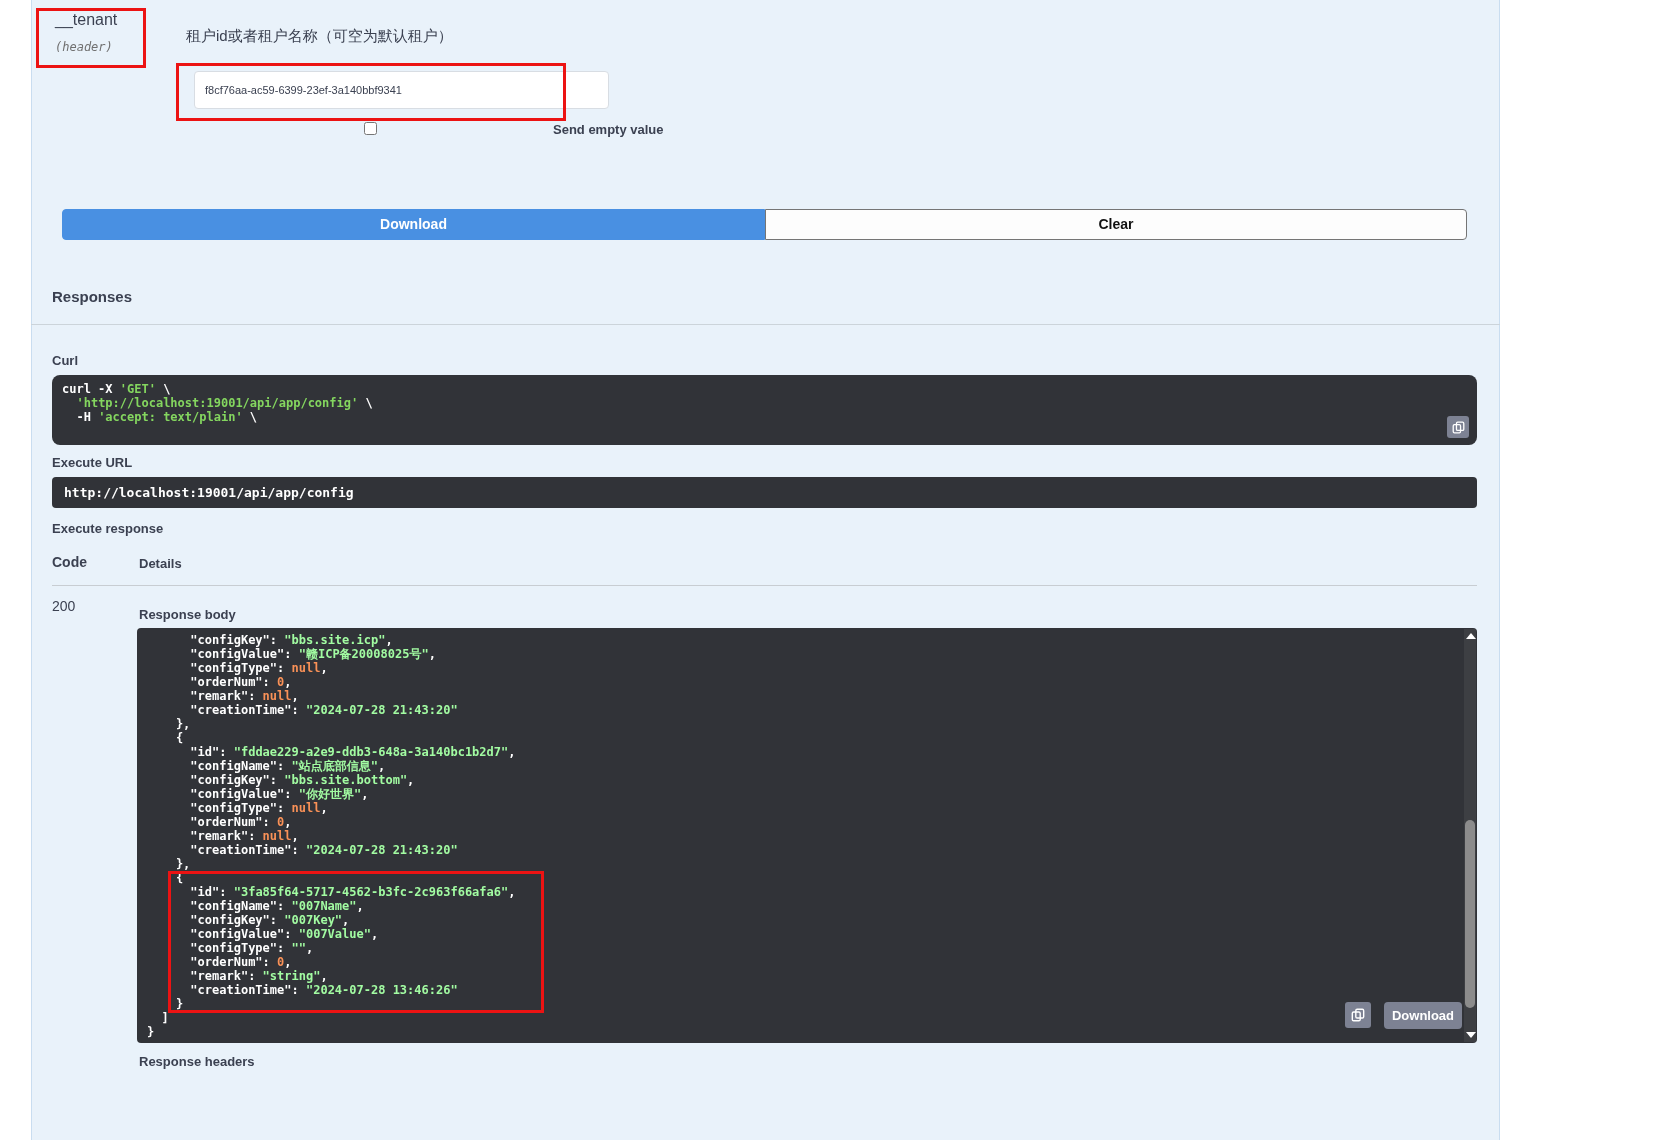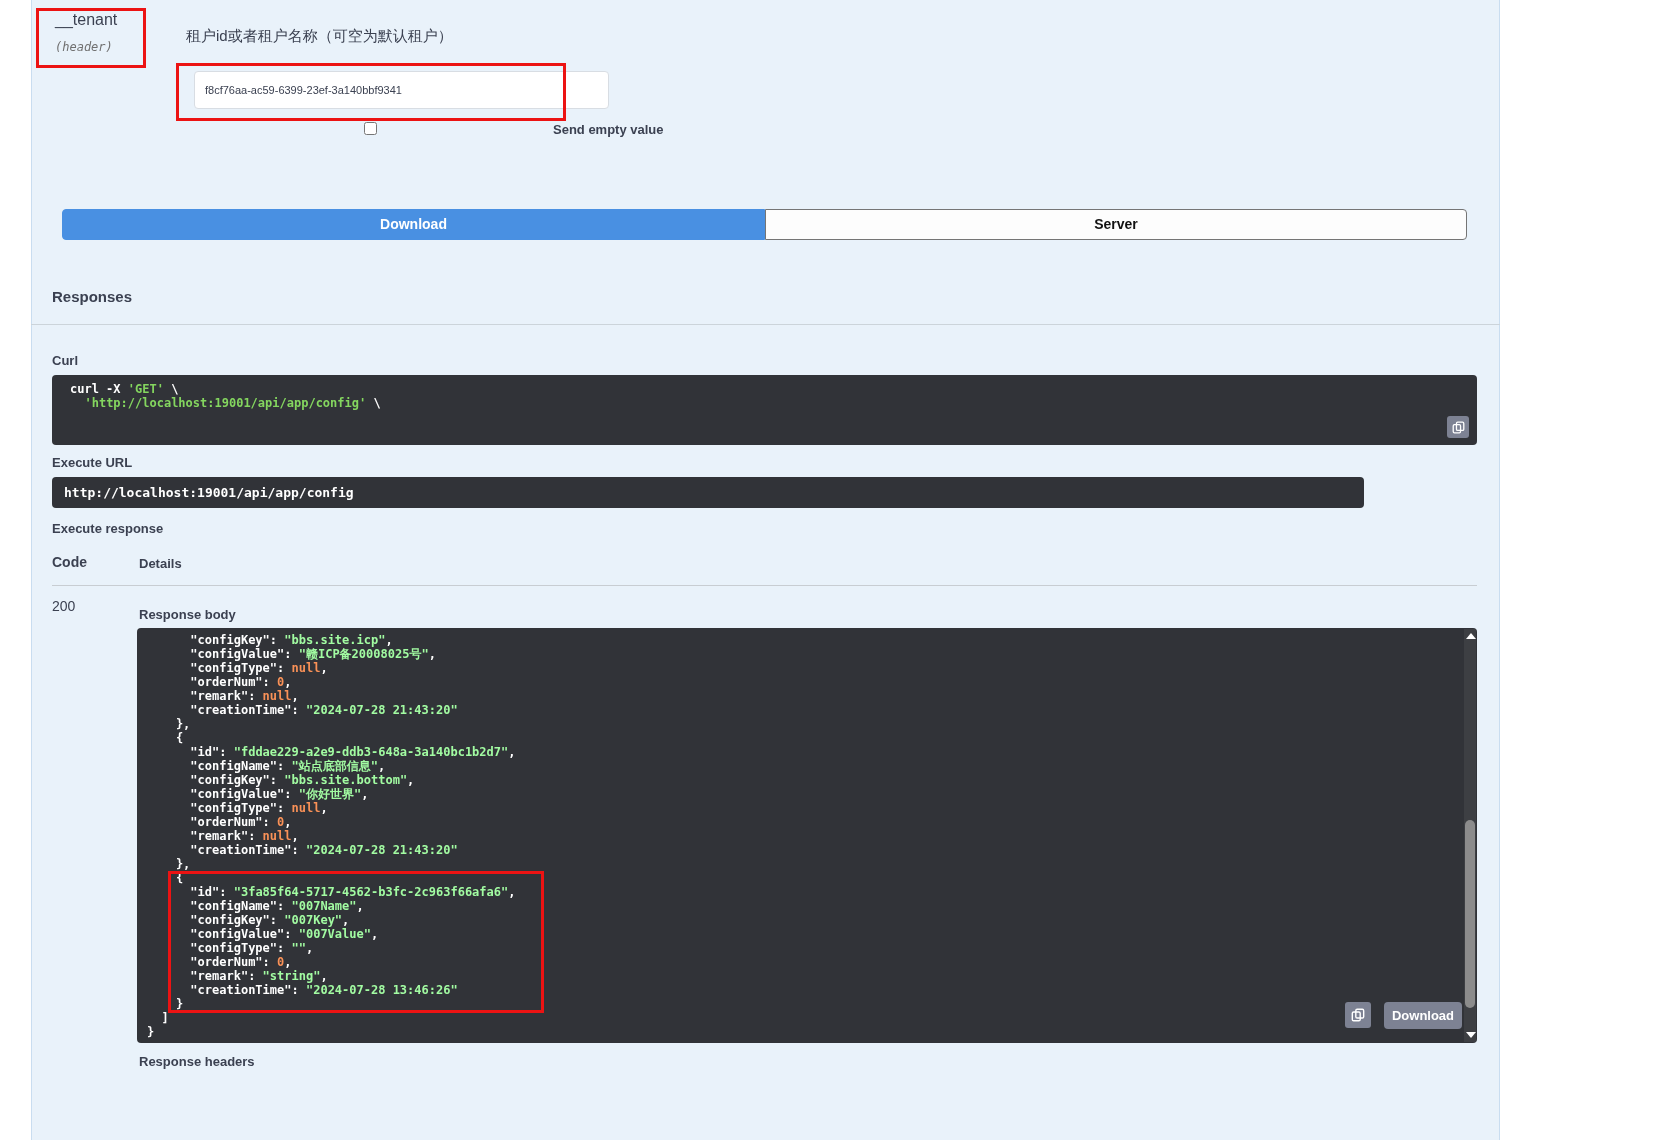--- a/index.html
+++ b/index.html
@@ -51,22 +51,22 @@
   .status-code { left:52px; top:598px; font-size:14px; color:#3b4151; }
   .response-body-label { left:139px; top:607px; }
   .response-headers-label { left:139px; top:1054px; }
 
   
   .codeblock {
     background:#313338; border-radius:4px;
     font-family:"DejaVu Sans Mono", monospace;
     color:#ffffff; font-weight:600;
   }
-  .curl-block { left:52px; top:375px; width:1425px; height:70px; padding:7px 18px; font-size:12px; line-height:14px; }
-  .request-url-block { left:52px; top:477px; width:1312px; height:31px; padding:0 12px; font-size:13px; line-height:31px; }
+  .curl-block { left:52px; top:375px; width:1425px; height:70px; padding:7px 10px; font-size:12px; line-height:14px;border-radius:8px; }
+  .request-url-block { left:52px; top:477px; width:1425px; height:31px; padding:0 12px; font-size:13px; line-height:31px; }
   .body-block { left:137px; top:628px; width:1340px; height:415px; padding:5px 10px; font-size:12px; line-height:14px; overflow:hidden; }
   .code-line { white-space:pre; }
   .seg-p { color:#ffffff; }
   .curl-code .seg-s { color:#84d65f; }
   .body-code .seg-s { color:#a2fca2; }
   .seg-l { color:#f99157; }
 
   
   .copy-btn {
     background:#7d8293; border-radius:3px; border:none; cursor:pointer;
@@ -100,29 +100,30 @@
 <div class="abs opblock-panel"></div>
 
 <div class="abs param-name">__tenant</div>
 <div class="abs param-in">(header)</div>
 <div class="abs param-desc">租户id或者租户名称（可空为默认租户）</div>
 <input class="abs param-input" type="text" value="f8cf76aa-ac59-6399-23ef-3a140bbf9341" style="">
 <input class="abs empty-checkbox" type="checkbox" style="">
 <div class="abs empty-label">Send empty value</div>
 
 <button class="abs btn execute-btn">Download</button>
-<button class="abs btn clear-btn">Server</button>
+<button class="abs btn clear-btn">Clear</button>
 
 <div class="abs responses-title">Responses</div>
 <div class="abs hr1"></div>
 
 <div class="abs section-label curl-label">Curl</div>
 <div class="abs codeblock curl-block curl-code">
     <div class="code-line"><span class="seg-p">curl -X </span><span class="seg-s">'GET'</span><span class="seg-p"> \</span></div>
     <div class="code-line"><span class="seg-p">  </span><span class="seg-s">'http://localhost:19001/api/app/config'</span><span class="seg-p"> \</span></div>
+    <div class="code-line"><span class="seg-p">  -H </span><span class="seg-s">'accept: text/plain'</span><span class="seg-p"> \</span></div>
   </div>
 <button class="abs copy-btn curl-copy">
   <svg viewBox="0 0 16 16" width="13" height="13">
       <rect x="1.5" y="4.5" width="9" height="10" rx="1.5" fill="none" stroke="#ffffff" stroke-width="1.6"></rect>
       <rect x="5.5" y="1.5" width="9" height="10" rx="1.5" fill="none" stroke="#ffffff" stroke-width="1.6"></rect>
     </svg>
 </button>
 
 <div class="abs section-label request-url-label">Execute URL</div>
 <div class="abs codeblock request-url-block">http://localhost:19001/api/app/config</div>

